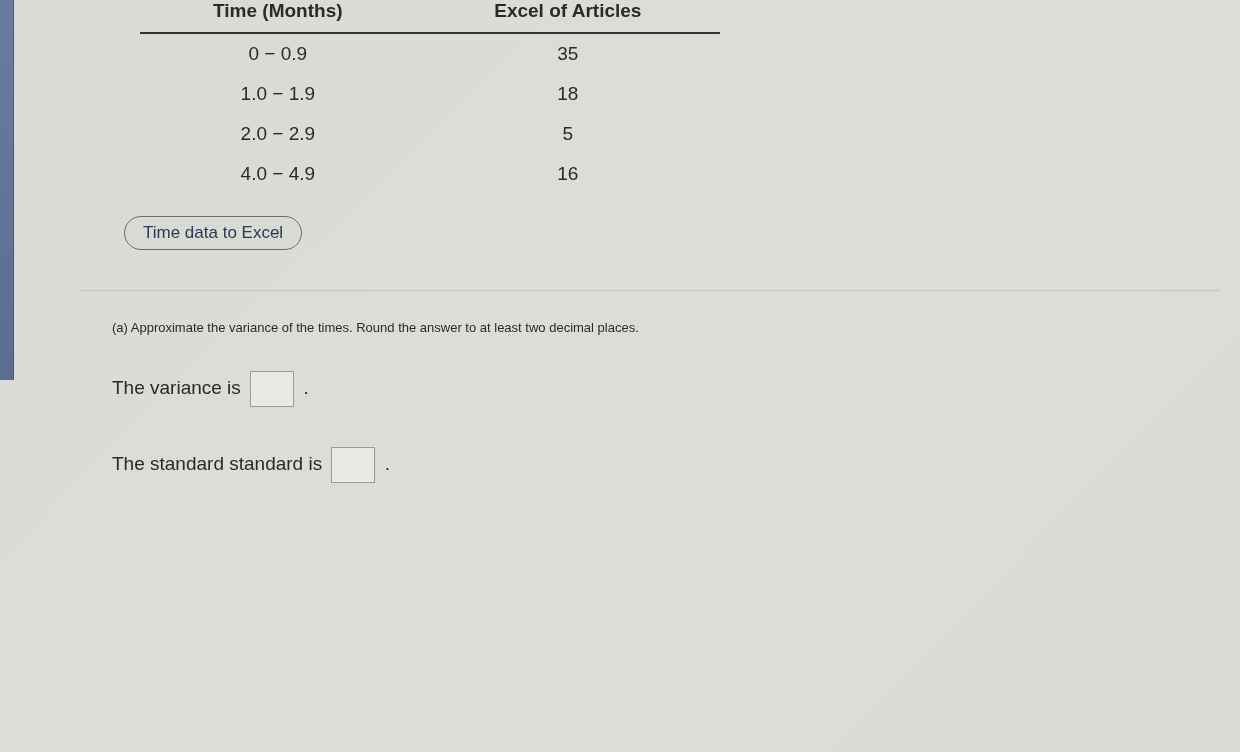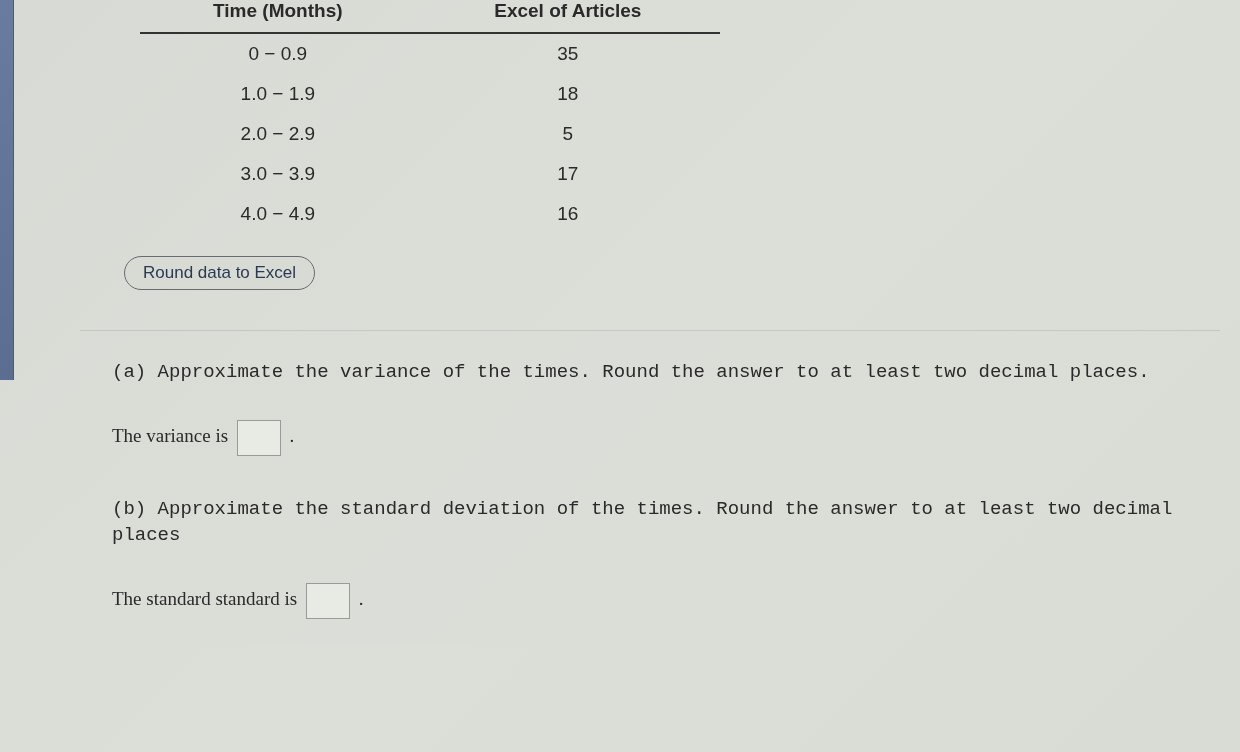--- a/index.html
+++ b/index.html
@@ -68,32 +68,30 @@
     }
     .question-box {
       margin-top: 40px;
       padding: 28px 32px 28px 32px;
       background: rgba(220,222,216,0.3);
       border-top: 1px solid rgba(150,150,150,0.3);
       margin-left: 40px;
       margin-right: 0;
     }
     .question {
-      font-size: 19px;
+      font-size: 13px;
       color: #2a2a2a;
       margin-bottom: 34px;
       line-height: 1.4;
-      font-family: Liberation Mono, monospace;
     }
     .answer-line {
       font-size: 19px;
       color: #2a2a2a;
       margin-bottom: 40px;
       line-height: 1.4;
-      font-family: Liberation Serif, serif;
     }
     .input-box {
       display: inline-block;
       width: 44px;
       height: 36px;
       background: #e8eae4;
       border: 1px solid #9a9a9a;
       vertical-align: middle;
       margin: 0 4px;
     }
@@ -123,46 +121,41 @@
           </tr>
           <tr>
             <td>1.0 <span class="minus">−</span> 1.9</td>
             <td>18</td>
           </tr>
           <tr>
             <td>2.0 <span class="minus">−</span> 2.9</td>
             <td>5</td>
           </tr>
           <tr>
-            <td>3.0 <span class="minus">−</span> 3.9</td>
-            <td>17</td>
-          </tr>
-          <tr>
             <td>4.0 <span class="minus">−</span> 4.9</td>
             <td>16</td>
           </tr>
         </tbody>
     </table>
   </div>
 
   <div class="btn-row">
-    <button class="send-btn">Round data to Excel</button>
+    <button class="send-btn">Time data to Excel</button>
   </div>
 
   <div class="question-box">
 
     <div class="question">(a) Approximate the variance of the times. Round the answer to at least two decimal places.</div>
 
     <div class="answer-line">
       <span>The variance is</span>
       <span class="input-box"></span>
       <span>.</span>
     </div>
 
-    <div class="question">(b) Approximate the standard deviation of the times. Round the answer to at least two decimal places</div>
 
     <div class="answer-line" style="margin-bottom:0">
       <span>The standard standard is</span>
       <span class="input-box"></span>
       <span>.</span>
     </div>
 
   </div>
 
 </div>

